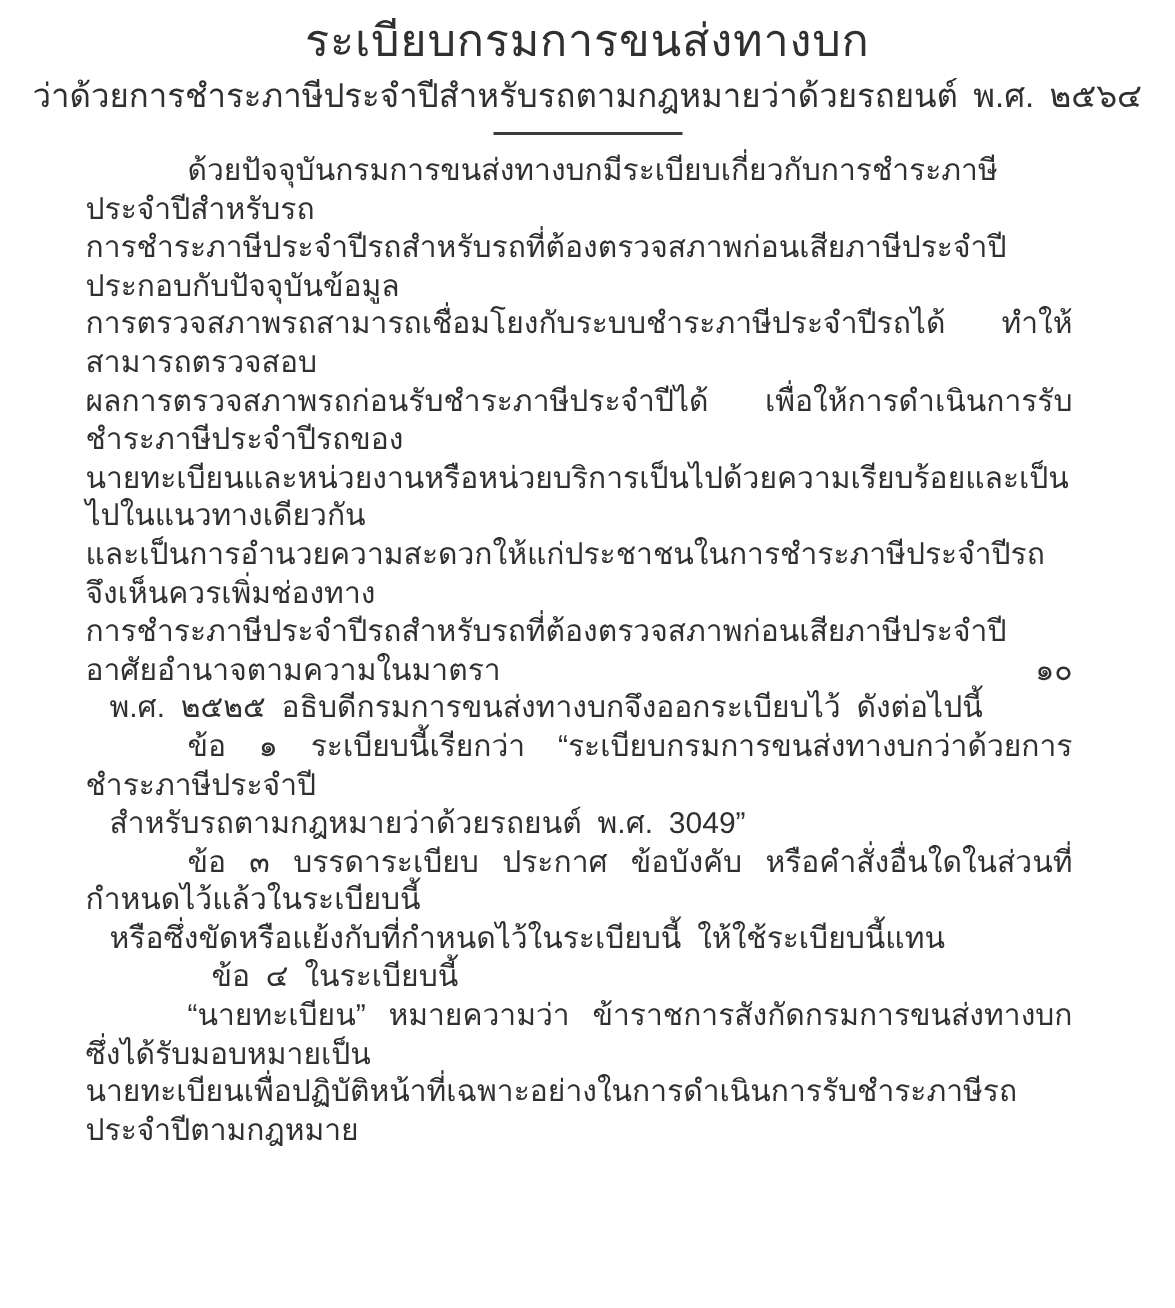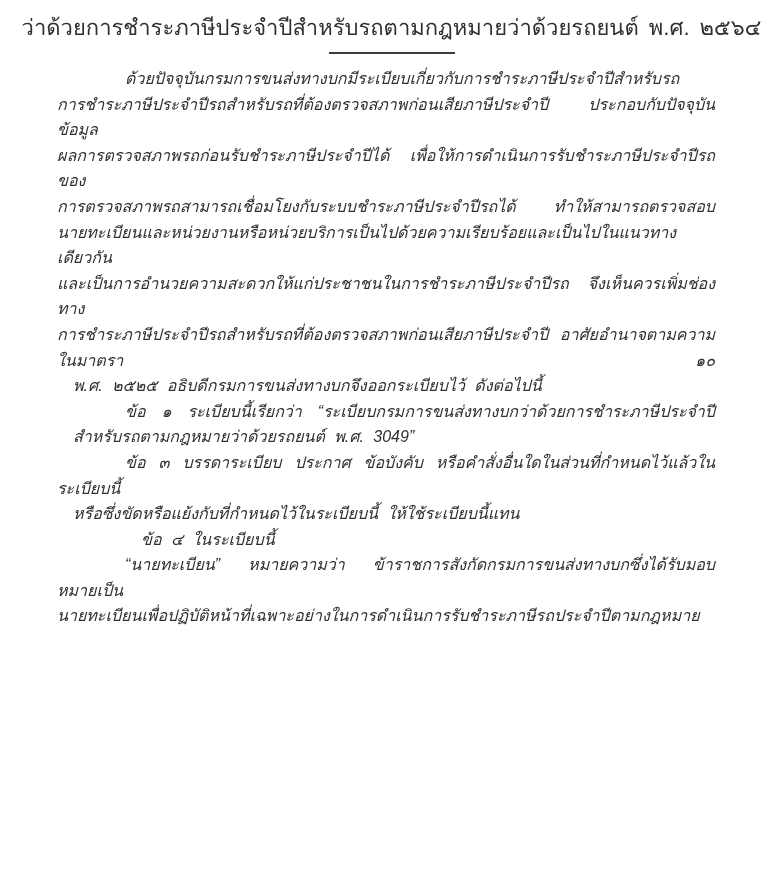--- a/index.html
+++ b/index.html
@@ -37,50 +37,50 @@
     width: 126px;
     height: 0;
     border-top: 2px solid #3c3c3c;
     margin: 11px auto 0 auto;
   }
   .body-text {
     margin-top: 12px;
     padding: 0 68px 0 57px;
   }
   .line {
-    font-size: 16px;
+    font-size: 20px;
     line-height: 25.6px;
     text-align: justify;
     text-align-last: justify;
     word-spacing: 5px;
     white-space: normal;
-    font-style: italic;
   }
   .line.end {
     text-align-last: left;
     margin-left: 16px;
   }
   .line.indent {
     text-indent: 68px;
   }
 </style>
 </head>
 <body>
 
 <div class="page">
 
+  <div class="doc-title">ระเบียบกรมการขนส่งทางบก</div>
   <div class="doc-subtitle">ว่าด้วยการชำระภาษีประจำปีสำหรับรถตามกฎหมายว่าด้วยรถยนต์ พ.ศ. ๒๕๖๔</div>
   <div class="divider"></div>
 
   <div class="body-text">
 
     <div class="line indent">ด้วยปัจจุบันกรมการขนส่งทางบกมีระเบียบเกี่ยวกับการชำระภาษีประจำปีสำหรับรถ</div>
     <div class="line">การชำระภาษีประจำปีรถสำหรับรถที่ต้องตรวจสภาพก่อนเสียภาษีประจำปี ประกอบกับปัจจุบันข้อมูล</div>
+    <div class="line">การตรวจสภาพรถสามารถเชื่อมโยงกับระบบชำระภาษีประจำปีรถได้ ทำให้สามารถตรวจสอบ</div>
     <div class="line">ผลการตรวจสภาพรถก่อนรับชำระภาษีประจำปีได้ เพื่อให้การดำเนินการรับชำระภาษีประจำปีรถของ</div>
-    <div class="line">การตรวจสภาพรถสามารถเชื่อมโยงกับระบบชำระภาษีประจำปีรถได้ ทำให้สามารถตรวจสอบ</div>
     <div class="line">นายทะเบียนและหน่วยงานหรือหน่วยบริการเป็นไปด้วยความเรียบร้อยและเป็นไปในแนวทางเดียวกัน</div>
     <div class="line">และเป็นการอำนวยความสะดวกให้แก่ประชาชนในการชำระภาษีประจำปีรถ จึงเห็นควรเพิ่มช่องทาง</div>
     <div class="line">การชำระภาษีประจำปีรถสำหรับรถที่ต้องตรวจสภาพก่อนเสียภาษีประจำปี อาศัยอำนาจตามความในมาตรา ๑๐</div>
     <div class="line end">พ.ศ. ๒๕๒๕ อธิบดีกรมการขนส่งทางบกจึงออกระเบียบไว้ ดังต่อไปนี้</div>
 
     <div class="line indent">ข้อ ๑ ระเบียบนี้เรียกว่า “ระเบียบกรมการขนส่งทางบกว่าด้วยการชำระภาษีประจำปี</div>
     <div class="line end">สำหรับรถตามกฎหมายว่าด้วยรถยนต์ พ.ศ. 3049”</div>
 
 
     <div class="line indent">ข้อ ๓ บรรดาระเบียบ ประกาศ ข้อบังคับ หรือคำสั่งอื่นใดในส่วนที่กำหนดไว้แล้วในระเบียบนี้</div>

